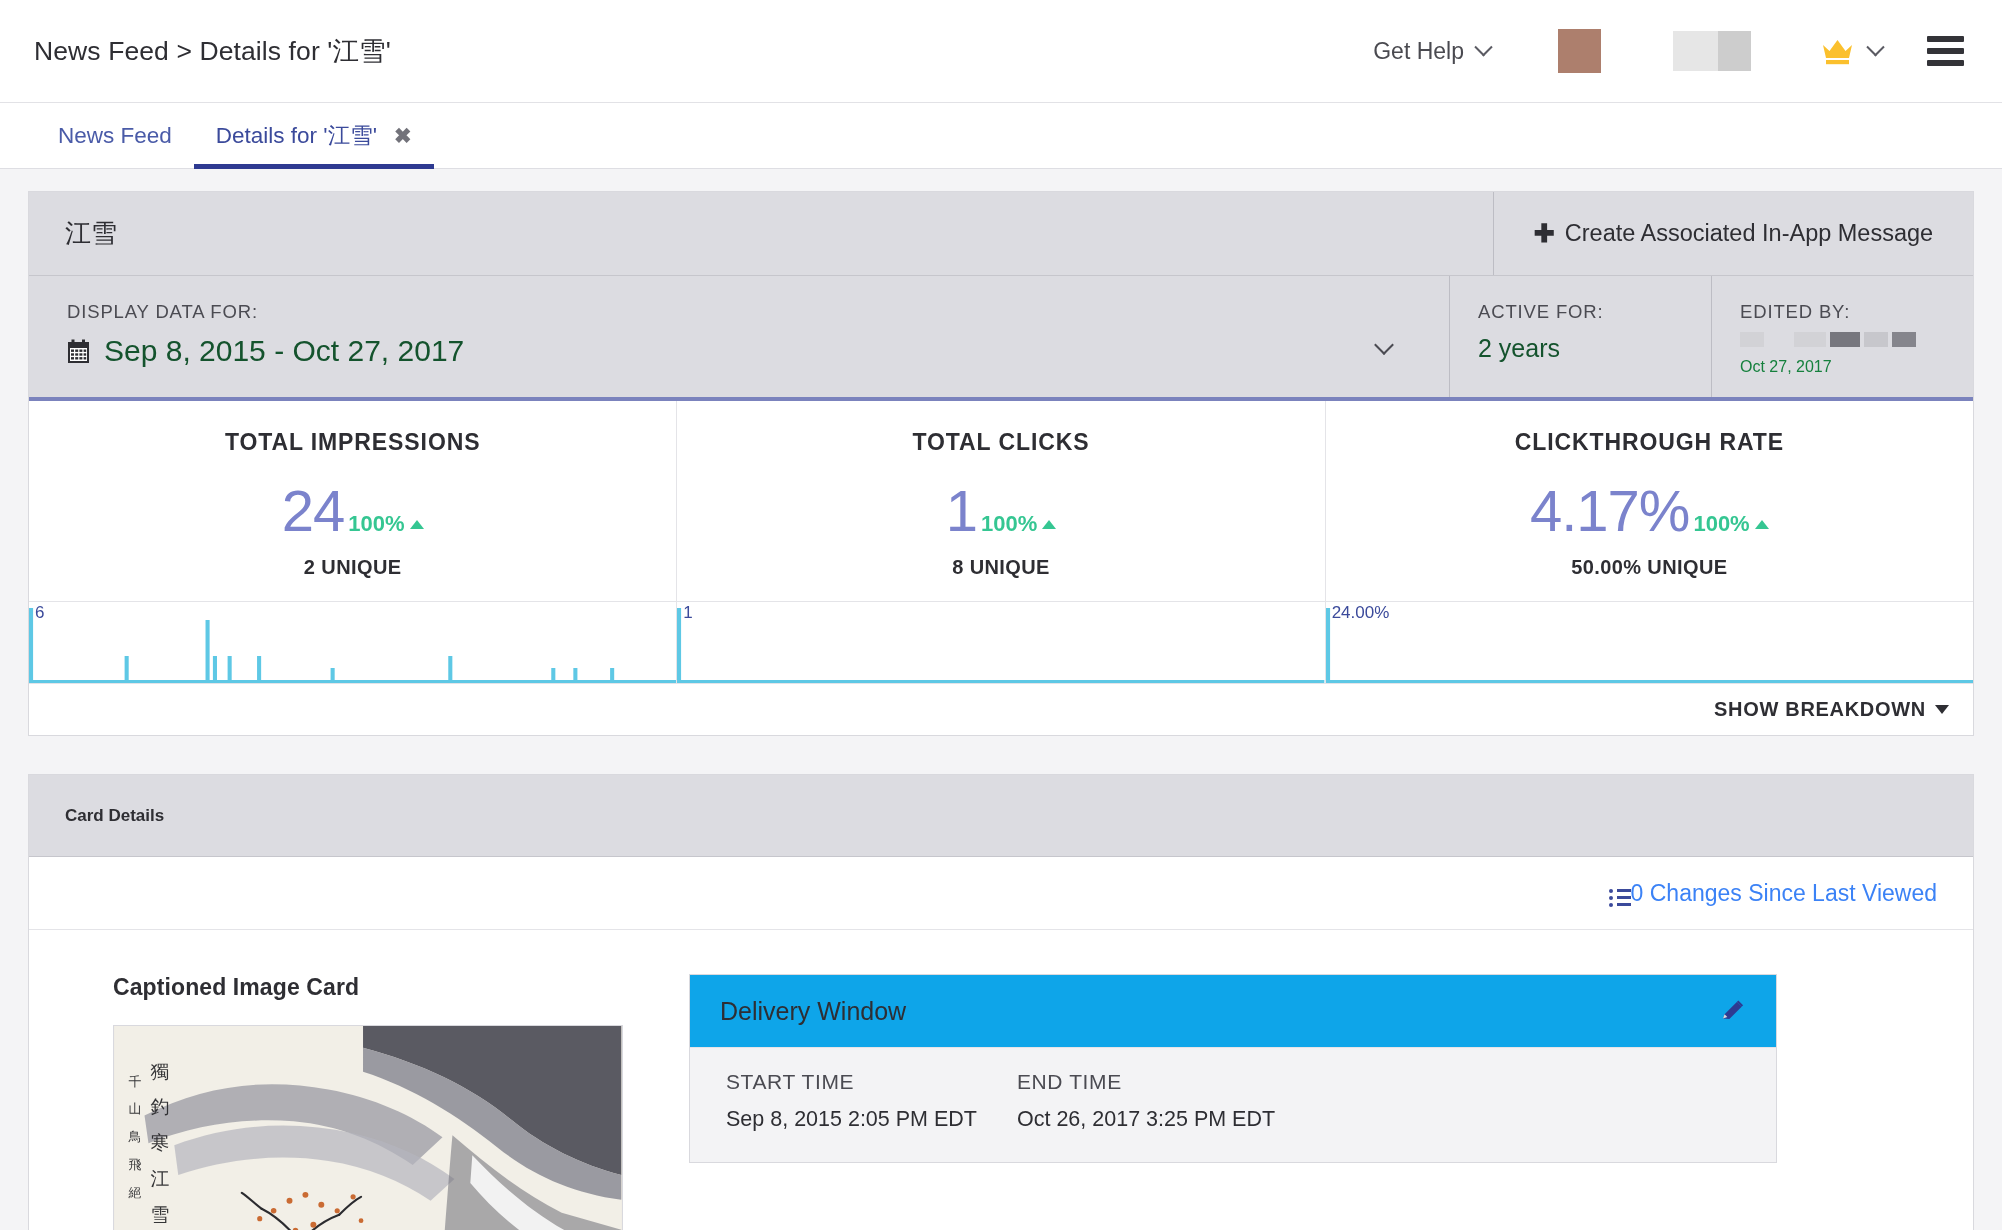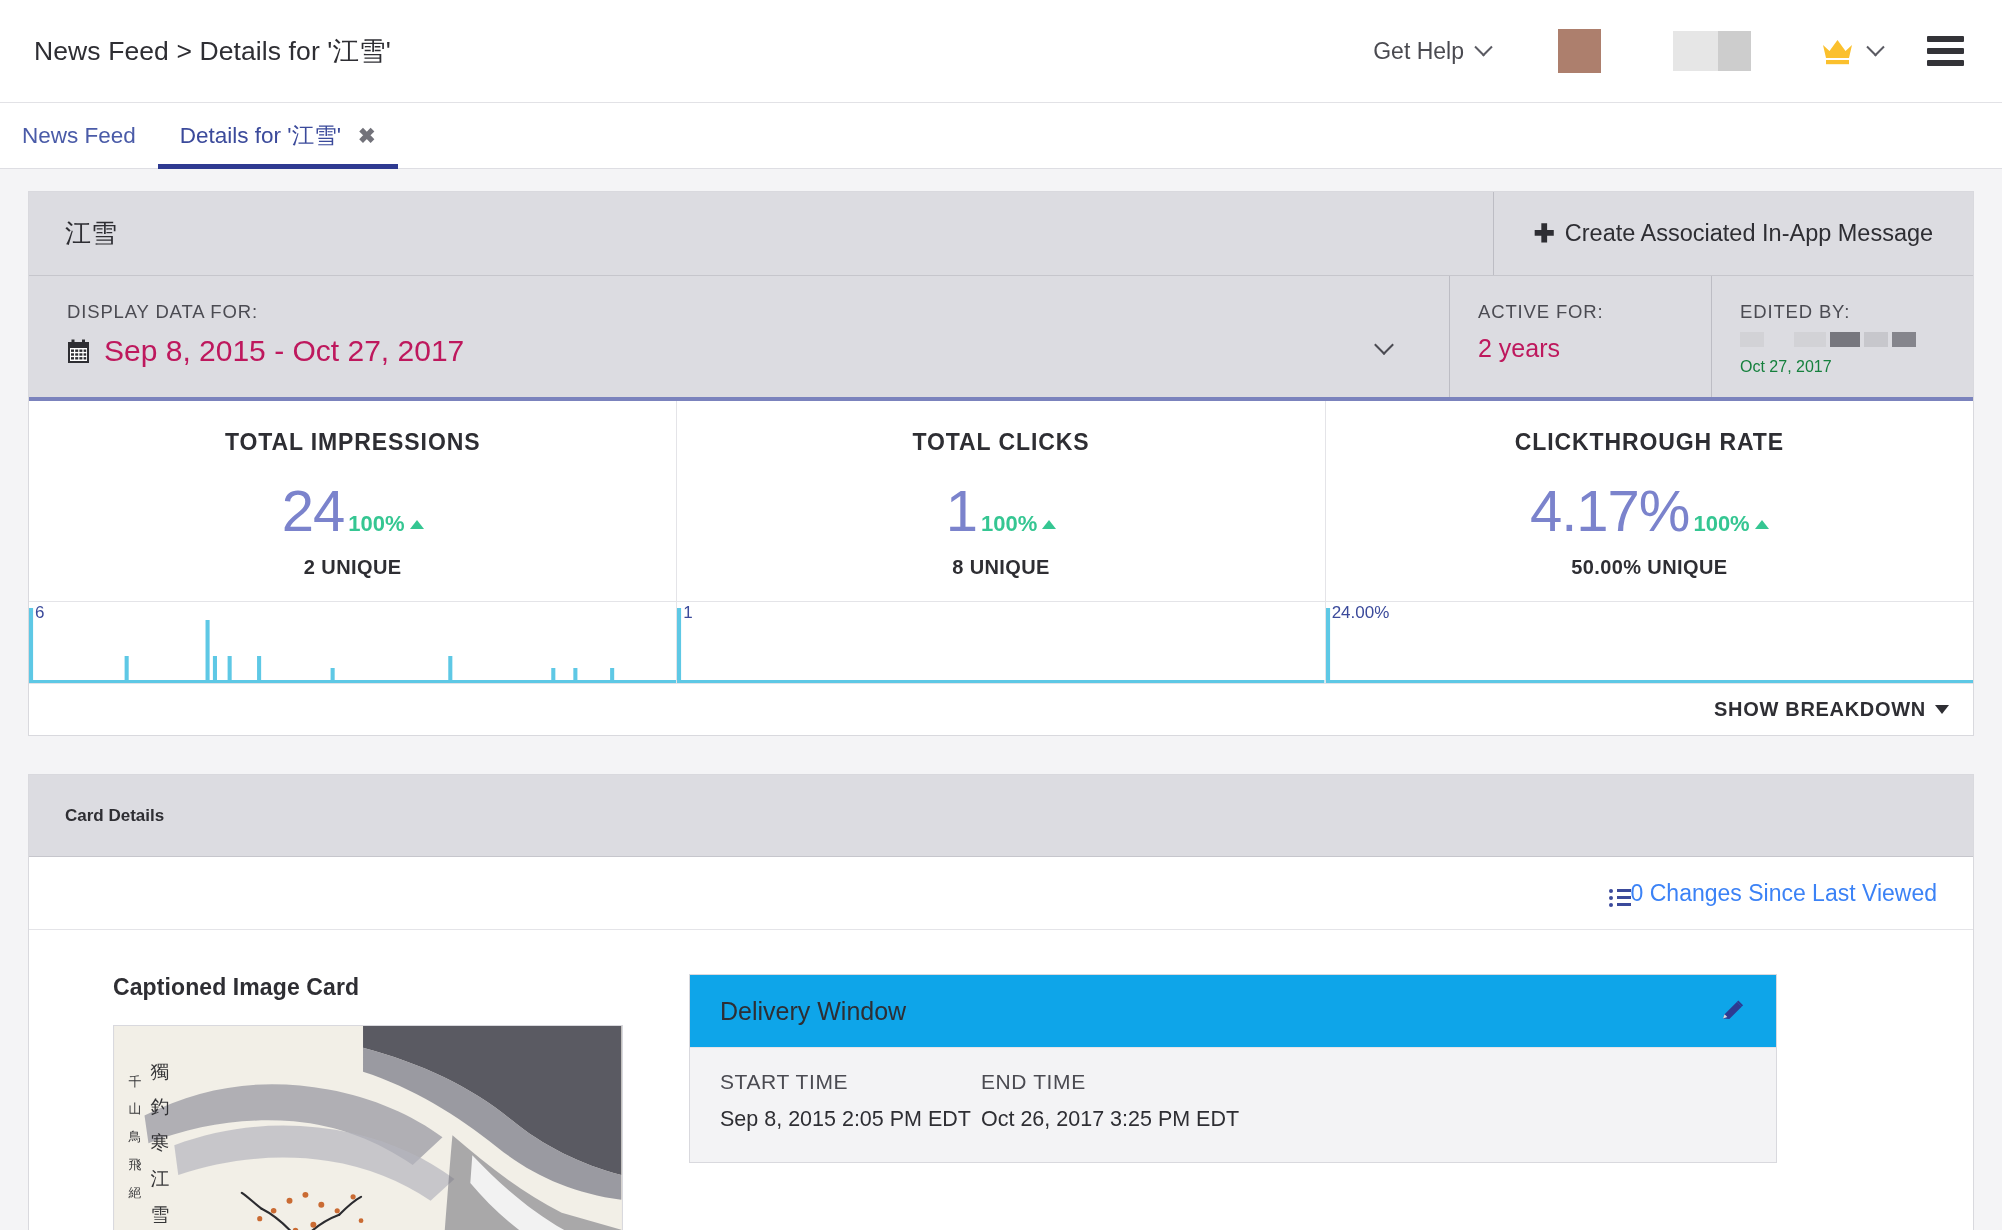--- a/index.html
+++ b/index.html
@@ -28,21 +28,21 @@
   .redact-b { width: 78px; height: 40px; margin-left: 72px; display: flex; }
   .redact-b i { display: block; height: 100%; }
   .redact-b i:nth-child(1) { width: 45px; background: #e6e6e6; }
   .redact-b i:nth-child(2) { width: 33px; background: #cdcdcd; }
   .crown-wrap { display: flex; align-items: center; gap: 15px; margin-left: 70px; cursor: pointer; }
   .crown { width: 33px; height: 27px; }
   .hamburger { margin-left: 45px; width: 37px; display: flex; flex-direction: column; gap: 6.5px; cursor: pointer; }
   .hamburger span { display: block; height: 5.5px; background: #333338; border-radius: 1px; }
 
   
-  .tabbar { height: 66px; background: #fff; display: flex; align-items: stretch; border-bottom: 1px solid #dedee3; }
+  .tabbar { height: 66px; background: #fff; display: flex; align-items: stretch; padding-left: 36px; border-bottom: 1px solid #dedee3; }
   .tab {
     display: flex; align-items: center; font-size: 22.5px; color: #4a5ba8;
     padding: 0 22px; position: relative; cursor: pointer; white-space: nowrap;
   }
   .tab.active { color: #3b4a9b; }
   .tab.active::after {
     content: ""; position: absolute; left: 0; right: 0; bottom: -1px; height: 5px; background: #2e3a91;
   }
   .tab .close-x { margin-left: 17px; font-size: 21px; color: #72727a; font-weight: bold; }
 
@@ -57,21 +57,21 @@
     width: 480px; border-left: 1px solid #bdbdc4; display: flex; align-items: center; justify-content: center;
     gap: 10px; font-size: 23.5px; color: #2e2e33; cursor: pointer;
   }
   .plus { font-size: 25px; font-weight: 700; line-height: 1; }
 
   
   .meta-row { display: flex; background: #dcdce1; height: 125px; border-bottom: 4px solid #7b83bd; }
   .meta-cell { padding: 25px 0 0 22px; position: relative; }
   .meta-display { flex: 1; padding-left: 38px; }
   .meta-label { font-size: 18.5px; letter-spacing: .85px; color: #4b4b52; text-transform: uppercase; }
-  .meta-value { font-size: 30px; color: #be185d; margin-top: 11px; display: flex; align-items: center; gap: 14px; }
+  .meta-value { font-size: 30px; color: #14532d; margin-top: 11px; display: flex; align-items: center; gap: 14px; }
   .cal-icon { width: 23px; height: 25px; position: relative; flex: none; }
   .date-caret {
     position: absolute; right: 58px; top: 62px; width: 14px; height: 14px;
     border-right: 2.6px solid #4b4b52; border-bottom: 2.6px solid #4b4b52; transform: rotate(45deg);
   }
   .meta-active { width: 262px; border-left: 1px solid #bdbdc4; padding-left: 28px; }
   .meta-active .meta-value { font-size: 25px; }
   .meta-edited { width: 262px; border-left: 1px solid #bdbdc4; padding-left: 28px; }
   .edit-redact { display: flex; align-items: flex-start; gap: 4px; margin-top: 9px; height: 26px; }
   .edit-redact i { display: block; }
@@ -118,21 +118,21 @@
   .sub-title { font-size: 23px; font-weight: 700; color: #2e2e33; letter-spacing: .1px; }
   .img-frame { width: 510px; height: 300px; margin-top: 24px; border: 1px solid #d9d9de; overflow: hidden; background: #efece4; }
   .img-frame svg { display: block; width: 100%; height: 100%; }
 
   .right-col { flex: 1; padding-right: 196px; }
   .dw-panel { border: 1px solid #d9d9de; background: #0ea5e9; }
   .dw-head { height: 72px; display: flex; align-items: center; padding: 0 30px; }
   .dw-title { font-size: 25px; color: #2e2e33; }
   .pencil { margin-left: auto; width: 26px; height: 26px; cursor: pointer; }
   .dw-body { background: #f3f3f5; padding: 22px 30px 30px; border-top: 1px solid #e4e4e8; }
-  .dw-grid { display: flex; gap: 10px; }
+  .dw-grid { display: flex; gap: 40px; margin-left: 6px; }
   .dw-col-label { font-size: 21px; color: #4b4b52; letter-spacing: .6px; }
   .dw-col-val { font-size: 21.5px; color: #2e2e33; margin-top: 13px; white-space: nowrap; }
 </style>
 </head>
 <body>
 
 <div class="page">
 
   <div class="topbar">
     <div class="breadcrumb">News Feed &gt; Details for '江雪'</div>

